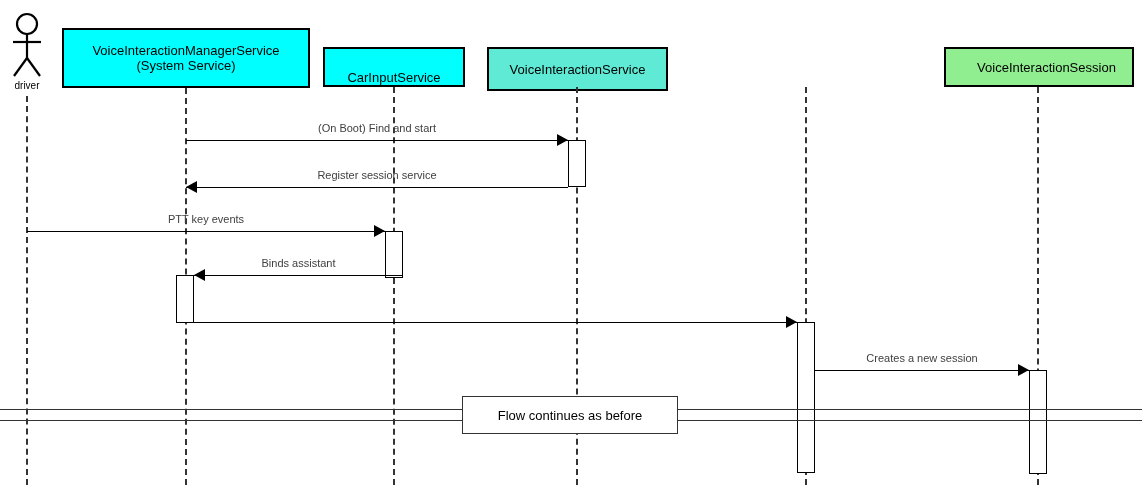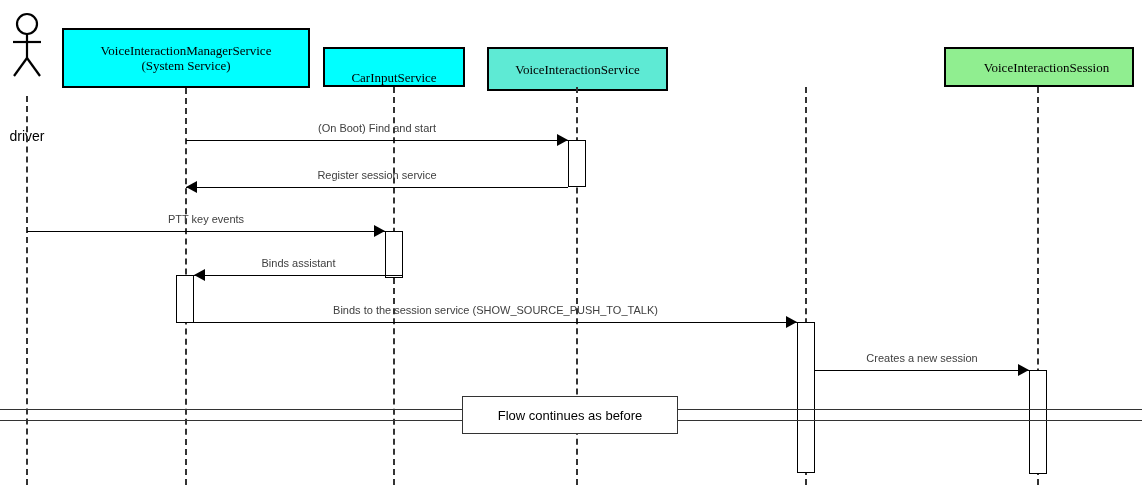--- a/index.html
+++ b/index.html
@@ -1,26 +1,26 @@
 <!DOCTYPE html>
 <html><head>
 <meta charset="utf-8">
 <style>
   html,body{margin:0;padding:0;background:#ffffff;}
   body{font-family:"Liberation Sans",sans-serif;}
   #diagram{position:relative;width:1142px;height:489px;background:#ffffff;overflow:hidden;}
 
   
   .actor-wrap{position:absolute;}
-  .actor-label{position:absolute;left:0;width:100%;text-align:center;font-size:14px;color:#000;white-space:nowrap;margin-top:48px;}
+  .actor-label{position:absolute;left:0;width:100%;text-align:center;font-size:10px;color:#000;white-space:nowrap;}
 
   
   .pbox{position:absolute;box-sizing:border-box;border:2px solid #000;
         display:flex;align-items:center;justify-content:center;text-align:center;
-        font-size:13px;line-height:15px;color:#000;font-family:Liberation Serif, serif;}
+        font-size:13px;line-height:15px;color:#000;}
   .pbox span{display:block;padding:0 6px;}
 
   
   .lifeline{position:absolute;width:0;border-left:2px dashed #333;}
 
   
   .activation{position:absolute;box-sizing:border-box;background:#ffffff;border:1px solid #000;}
 
   
   .msgline{position:absolute;height:0;border-top:1.6px solid #000;}
@@ -94,21 +94,20 @@
   <div class="arrowhead left" style="left:186px;top:181px;"></div>
 
   <div class="msglabel" style="left:27px;top:213px;width:358px;">PTT key events</div>
   <div class="msgline" style="left:27px;top:231px;width:358px;"></div>
   <div class="arrowhead right" style="left:374px;top:225px;"></div>
 
   <div class="msglabel" style="left:194px;top:257px;width:209px;">Binds assistant</div>
   <div class="msgline" style="left:194px;top:275px;width:209px;"></div>
   <div class="arrowhead left" style="left:194px;top:269px;"></div>
 
-  <div class="msglabel" style="left:194px;top:304px;width:603px;">Binds to the session service (SHOW_SOURCE_PUSH_TO_TALK)</div>
   <div class="msgline" style="left:194px;top:322px;width:603px;"></div>
   <div class="arrowhead right" style="left:786px;top:316px;"></div>
 
   <div class="msglabel" style="left:815px;top:352px;width:214px;">Creates a new session</div>
   <div class="msgline" style="left:815px;top:370px;width:214px;"></div>
   <div class="arrowhead right" style="left:1018px;top:364px;"></div>
 
   <div class="divline" style="left:0px;top:409px;width:1142px;"></div>
   <div class="divline" style="left:0px;top:420px;width:1142px;"></div>
   <div class="divbox" style="left:462px;top:396px;width:216px;height:38px;">Flow continues as before</div>

